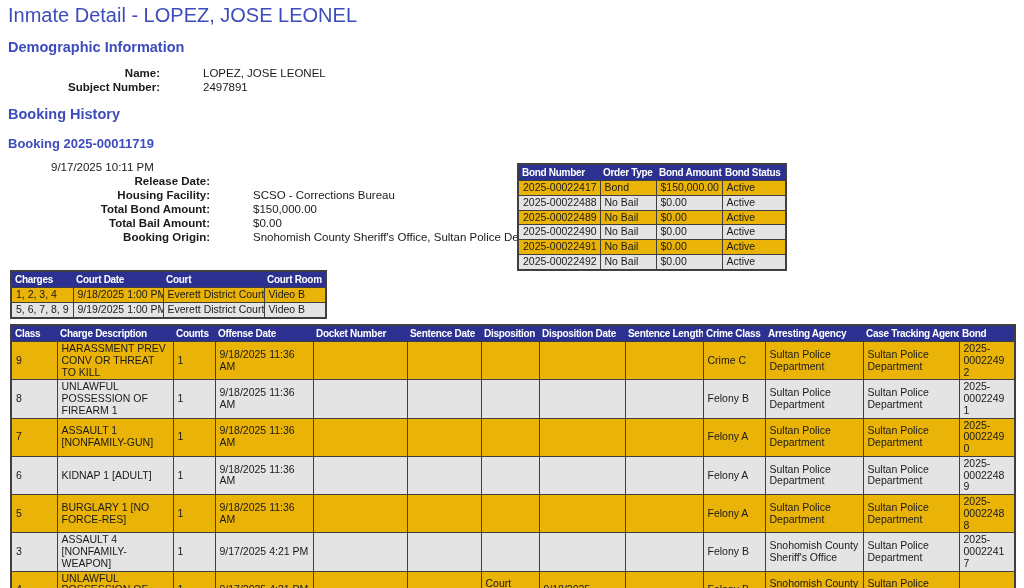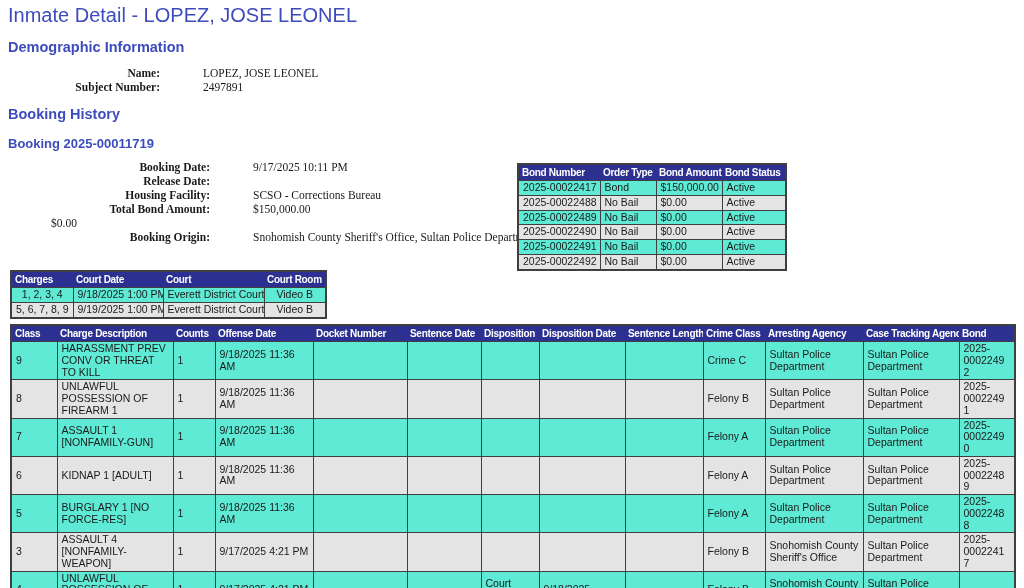--- a/index.html
+++ b/index.html
@@ -24,35 +24,35 @@
     color: var(--heading, #3d4cbc);
   }
   #demographic-heading { top: 39px; text-align: center; }
   #booking-history-heading { top: 106px; }
   h3.booking-heading {
     position: absolute; left: 8px; top: 136px;
     font-size: 13px; font-weight: 700;
     color: var(--heading, #3d4cbc);
   }
 
-  .fields { position: absolute; font-family: Liberation Serif, serif; }
+  .fields { position: absolute; }
   #demographic-fields { left: 8px; top: 66px; }
   #booking-fields { left: 8px; top: 160px; }
   .field-row { display: flex; line-height: 14px; font-size: 11.5px; }
   .field-label { font-weight: 700; text-align: right; }
   #demographic-fields .field-label { width: 152px; }
   #booking-fields .field-label { width: 202px; }
   .field-value { margin-left: 12px; white-space: nowrap; padding-left: 31px; }
 
   table {
     border-collapse: collapse;
     table-layout: fixed;
     border: 2px solid #3f3f3f;
     position: absolute;
-    background: #5eead4;
+    background: #eab308;
   }
   th {
     background: var(--table_header_bg, #2c3191);
     color: #ffffff;
     font-size: 10px; font-weight: 700;
     letter-spacing: -0.3px;
     text-align: left;
     padding: 2px 3px;
     white-space: nowrap; overflow: hidden;
     border: 0;
@@ -64,21 +64,21 @@
     padding: 1px 4px;
     vertical-align: middle;
     word-wrap: break-word;
   }
   tbody tr:nth-child(even) { background: var(--row_alt_bg, #e4e4e4); }
 
   #bond-table { left: 517px; top: 163px; width: 268px; }
   #bond-table td { white-space: nowrap; overflow: hidden; }
 
   #court-table { left: 10px; top: 270px; width: 315px; }
-  #court-table td { white-space: nowrap; overflow: hidden; text-align: center; }
+  #court-table td { white-space: nowrap; overflow: hidden; }
 
   #charges-table { left: 10px; top: 324px; width: 1004px; }
   #charges-table td { height: 24px; }
 </style>
 </head>
 <body>
 
 <div class="page">
 
   <h1 class="page-title">Inmate Detail - LOPEZ, JOSE LEONEL</h1>
@@ -92,36 +92,36 @@
       <div class="field-row">
         <span class="field-label">Subject Number:</span>
         <span class="field-value">2497891</span>
       </div>
     </div>
 
   <h2 class="section-heading" id="booking-history-heading">Booking History</h2>
   <h3 class="booking-heading">Booking 2025-00011719</h3>
   <div class="fields" id="booking-fields">
       <div class="field-row">
-        <span class="field-label">Booking Date:</span>
         <span class="field-value">9/17/2025 10:11 PM</span>
       </div>
       <div class="field-row">
         <span class="field-label">Release Date:</span>
         <span class="field-value"></span>
       </div>
       <div class="field-row">
         <span class="field-label">Housing Facility:</span>
         <span class="field-value">SCSO - Corrections Bureau</span>
       </div>
       <div class="field-row">
         <span class="field-label">Total Bond Amount:</span>
         <span class="field-value">$150,000.00</span>
       </div>
       <div class="field-row">
+        <span class="field-label">Total Bail Amount:</span>
         <span class="field-value">$0.00</span>
       </div>
       <div class="field-row">
         <span class="field-label">Booking Origin:</span>
         <span class="field-value">Snohomish County Sheriff's Office, Sultan Police Department</span>
       </div>
     </div>
 
   <table id="bond-table">
     <colgroup>

